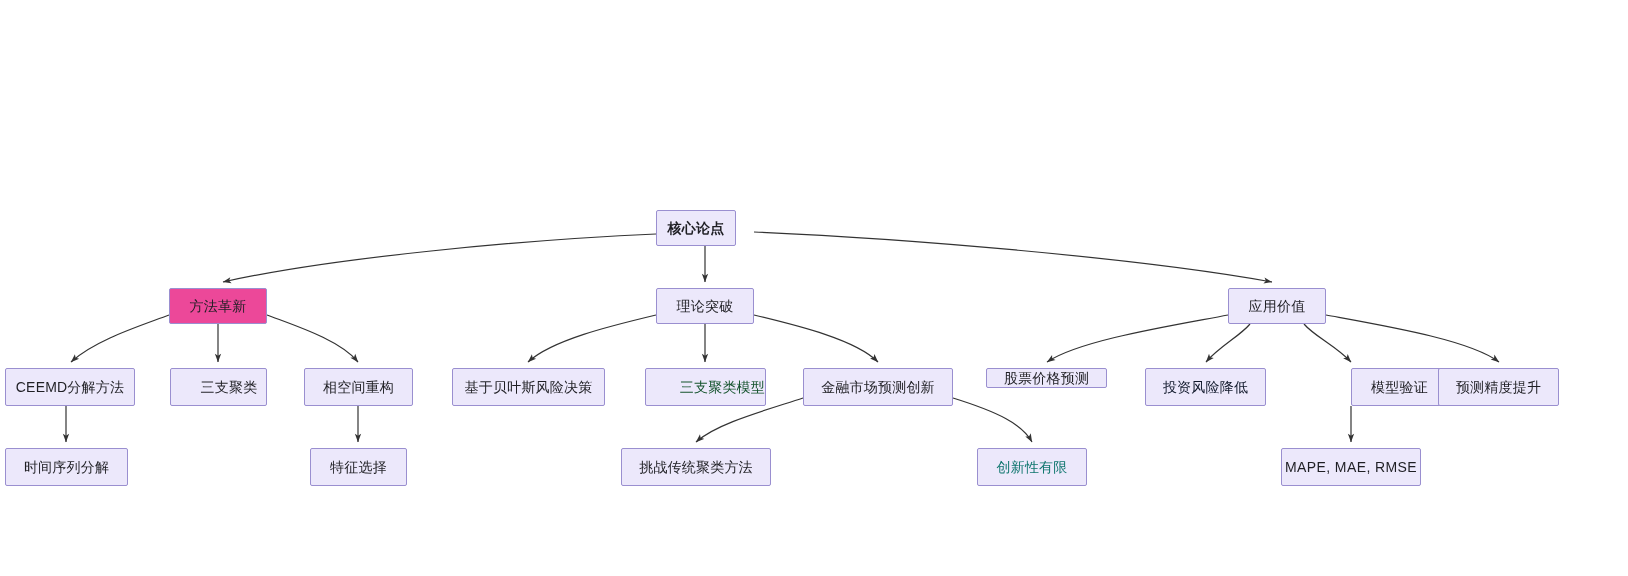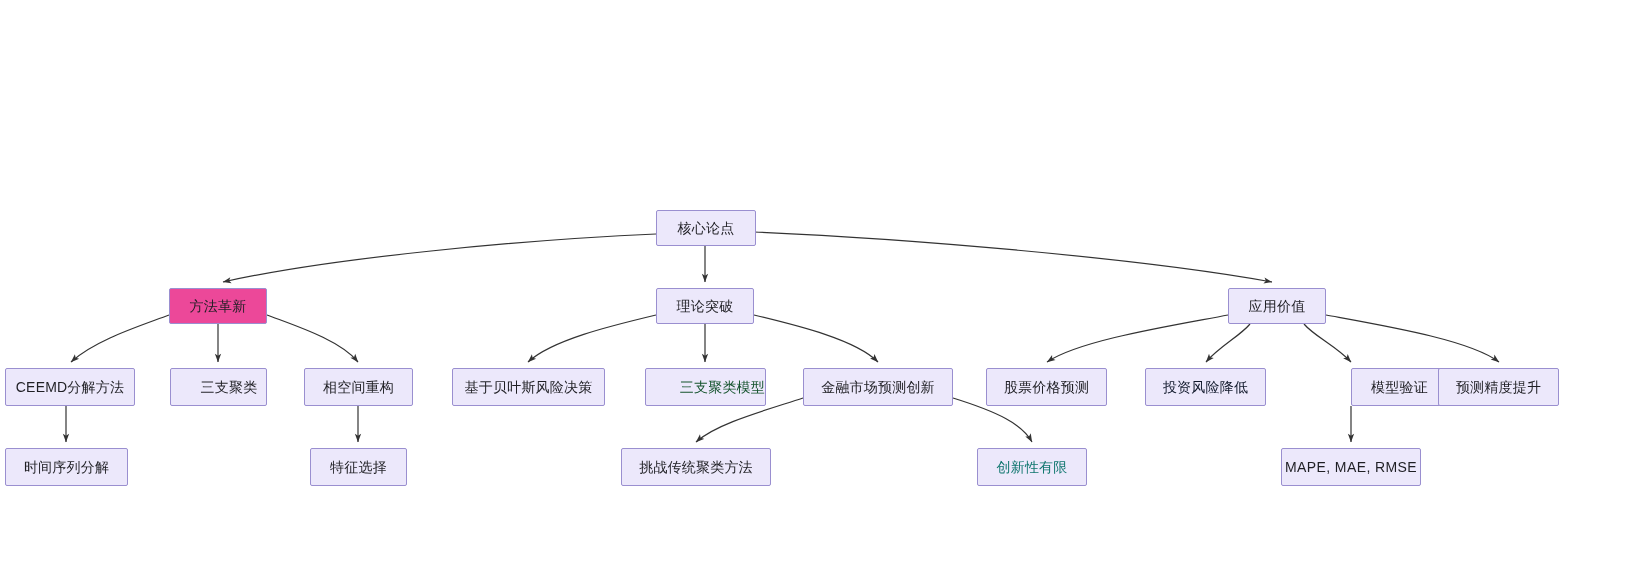--- a/index.html
+++ b/index.html
@@ -83,21 +83,21 @@
         <path class="edge-path" d="M 1326,315 C 1386,326 1470,340 1499,362" marker-end="url(#arrowhead)" stroke="#333333"></path>
         <path class="edge-path" d="M 66,406 L 66,442" marker-end="url(#arrowhead)" stroke="#333333"></path>
         <path class="edge-path" d="M 358,406 L 358,442" marker-end="url(#arrowhead)" stroke="#333333"></path>
         <path class="edge-path" d="M 803,398 C 760,412 716,424 696,442" marker-end="url(#arrowhead)" stroke="#333333"></path>
         <path class="edge-path" d="M 953,398 C 998,412 1022,424 1032,442" marker-end="url(#arrowhead)" stroke="#333333"></path>
         <path class="edge-path" d="M 1351,406 L 1351,442" marker-end="url(#arrowhead)" stroke="#333333"></path>
       </g>
   </svg>
 
   <div id="nodes-layer">
-      <div class="node-box" style="left: 656px; top: 210px; width: 100px; height: 36px; background: rgb(236, 232, 251); border-color: rgb(154, 143, 208); color: rgb(31, 31, 36);">
+      <div class="node-box" style="left: 656px; top: 210px; width: 80px; height: 36px; background: rgb(236, 232, 251); border-color: rgb(154, 143, 208); color: rgb(31, 31, 36); font-weight: bold;">
         <span class="node-label">核心论点</span>
       </div>
       <div class="node-box" style="left: 169px; top: 288px; width: 98px; height: 36px; background: #ec4899; border-color: rgb(154, 143, 208); color: rgb(31, 31, 36);">
         <span class="node-label">方法革新</span>
       </div>
       <div class="node-box" style="left: 656px; top: 288px; width: 98px; height: 36px; background: rgb(236, 232, 251); border-color: rgb(154, 143, 208); color: rgb(31, 31, 36);">
         <span class="node-label">理论突破</span>
       </div>
       <div class="node-box" style="left: 1228px; top: 288px; width: 98px; height: 36px; background: rgb(236, 232, 251); border-color: rgb(154, 143, 208); color: rgb(31, 31, 36);">
         <span class="node-label">应用价值</span>
@@ -113,21 +113,21 @@
       </div>
       <div class="node-box" style="left: 452px; top: 368px; width: 153px; height: 38px; background: rgb(236, 232, 251); border-color: rgb(154, 143, 208); color: rgb(31, 31, 36);">
         <span class="node-label">基于贝叶斯风险决策</span>
       </div>
       <div class="node-box" style="left: 645px; top: 368px; width: 121px; height: 38px; background: rgb(236, 232, 251); border-color: rgb(154, 143, 208); color: #14532d; justify-content: flex-end;">
         <span class="node-label">三支聚类模型</span>
       </div>
       <div class="node-box" style="left: 803px; top: 368px; width: 150px; height: 38px; background: rgb(236, 232, 251); border-color: rgb(154, 143, 208); color: rgb(31, 31, 36);">
         <span class="node-label">金融市场预测创新</span>
       </div>
-      <div class="node-box" style="left: 986px; top: 368px; width: 121px; height: 38px; background: rgb(236, 232, 251); border-color: rgb(154, 143, 208); color: rgb(31, 31, 36);">
+      <div class="node-box" style="left: 986px; top: 368px; width: 121px; height: 20px; background: rgb(236, 232, 251); border-color: rgb(154, 143, 208); color: rgb(31, 31, 36);">
         <span class="node-label">股票价格预测</span>
       </div>
       <div class="node-box" style="left: 1145px; top: 368px; width: 121px; height: 38px; background: rgb(236, 232, 251); border-color: rgb(154, 143, 208); color: #0f172a;">
         <span class="node-label">投资风险降低</span>
       </div>
       <div class="node-box" style="left: 1303px; top: 368px; width: 97px; height: 38px; background: rgb(236, 232, 251); border-color: rgb(154, 143, 208); color: rgb(31, 31, 36); margin-left: 48px;">
         <span class="node-label">模型验证</span>
       </div>
       <div class="node-box" style="left: 1438px; top: 368px; width: 121px; height: 38px; background: rgb(236, 232, 251); border-color: rgb(154, 143, 208); color: rgb(31, 31, 36);">
         <span class="node-label">预测精度提升</span>

